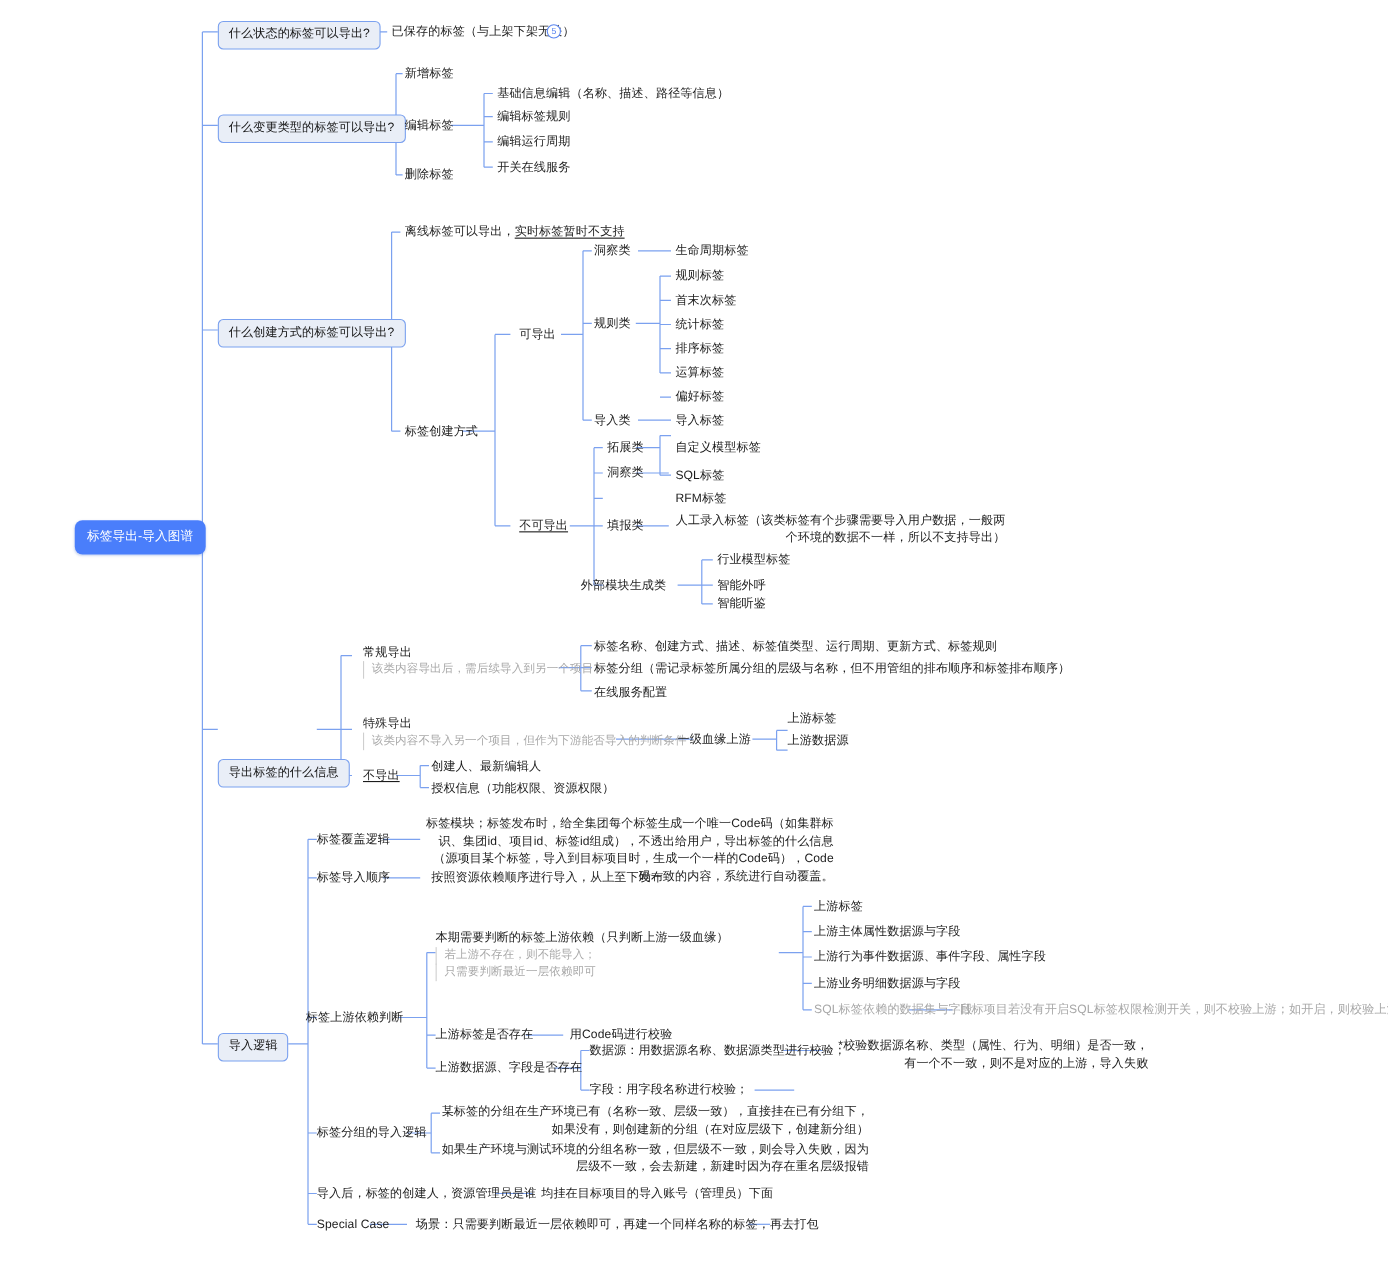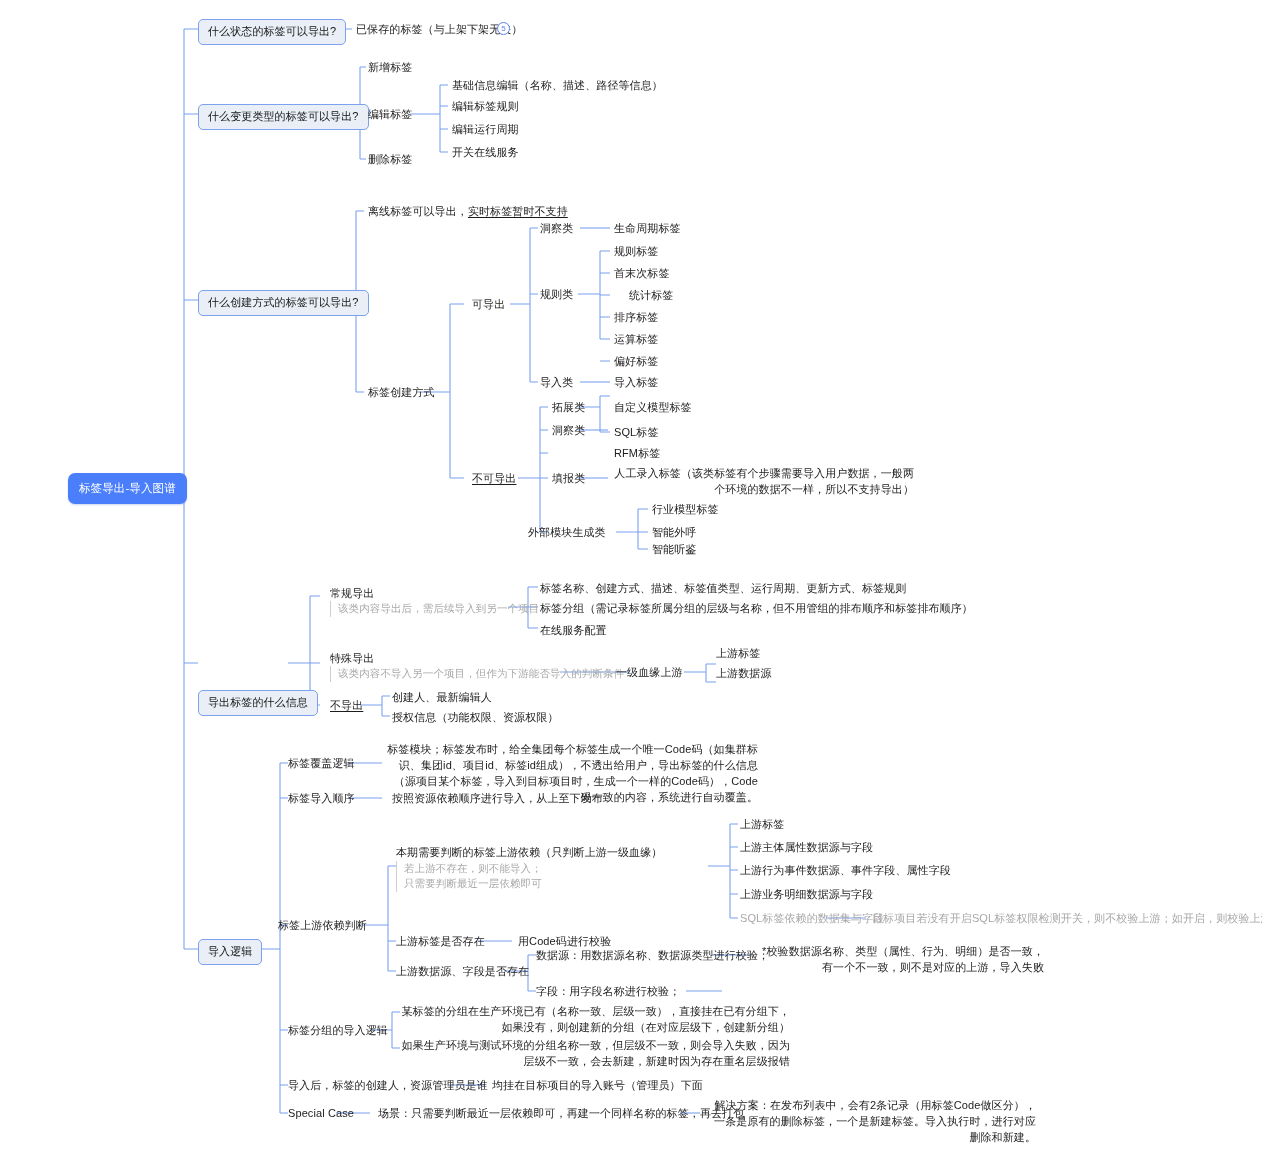--- a/index.html
+++ b/index.html
@@ -151,21 +151,21 @@
     <span>离线标签可以导出，</span><span class="u">实时标签暂时不支持</span>
   </div>
   <div class="node" style="left:368px; top:385px;">标签创建方式</div>
 
   <div class="node" style="left:472px; top:297px;">可导出</div>
   <div class="node" style="left:540px; top:221px;">洞察类</div>
   <div class="node" style="left:614px; top:221px;">生命周期标签</div>
   <div class="node" style="left:540px; top:287px;">规则类</div>
   <div class="node" style="left:614px; top:244px;">规则标签</div>
   <div class="node" style="left:614px; top:266px;">首末次标签</div>
-  <div class="node" style="left:614px; top:288px;margin-left:15px;">统计标签</div>
+  <div class="node" style="left:614px; top:288px;">统计标签</div>
   <div class="node" style="left:614px; top:310px;">排序标签</div>
   <div class="node" style="left:614px; top:332px;">运算标签</div>
   <div class="node" style="left:614px; top:354px;">偏好标签</div>
   <div class="node" style="left:540px; top:375px;">导入类</div>
   <div class="node" style="left:614px; top:375px;">导入标签</div>
 
   <div class="node u" style="left:472px; top:471px;">不可导出</div>
   <div class="node" style="left:552px; top:400px;">拓展类</div>
   <div class="node" style="left:614px; top:400px;">自定义模型标签</div>
   <div class="node" style="left:614px; top:425px;">SQL标签</div>
@@ -227,15 +227,14 @@
 
   <div class="node" style="left:288px; top:1023px;">标签分组的导入逻辑</div>
   <div class="node wrap" style="left:398px; top:1038px; width:392px;">如果生产环境与测试环境的分组名称一致，但层级不一致，则会导入失败，因为层级不一致，会去新建，新建时因为存在重名层级报错</div>
   <div class="node wrap" style="left:398px; top:1004px; width:392px;">某标签的分组在生产环境已有（名称一致、层级一致），直接挂在已有分组下，如果没有，则创建新的分组（在对应层级下，创建新分组）</div>
 
   <div class="node" style="left:288px; top:1078px;">导入后，标签的创建人，资源管理员是谁</div>
   <div class="node" style="left:492px; top:1078px;">均挂在目标项目的导入账号（管理员）下面</div>
 
   <div class="node latin" style="left:288px; top:1106px;">Special Case</div>
   <div class="node" style="left:378px; top:1106px;">场景：只需要判断最近一层依赖即可，再建一个同样名称的标签，再去打包</div>
-  <div class="node wrap" style="left:706px; top:1098px; width:330px;">解决方案：在发布列表中，会有2条记录（用标签Code做区分），一条是原有的删除标签，一个是新建标签。导入执行时，进行对应删除和新建。</div>
 
 </div>
 
 </body></html>

